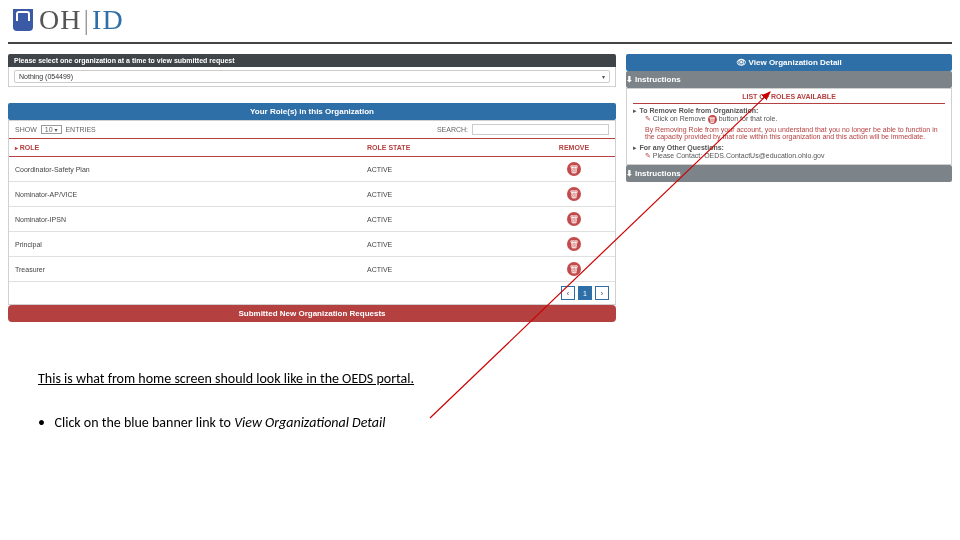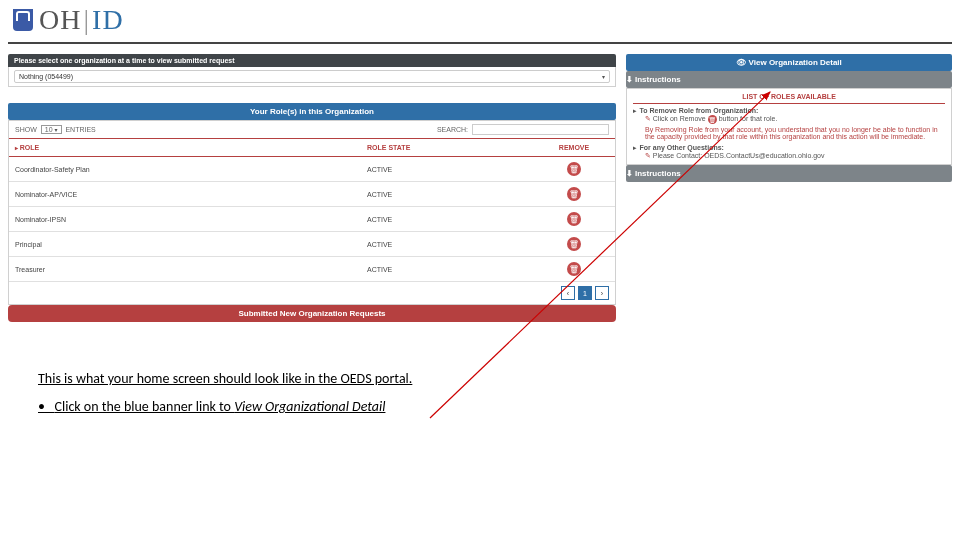--- a/index.html
+++ b/index.html
@@ -133,22 +133,22 @@
       <div style="margin-top:4px"><span class="tri">▸</span><b>For any Other Questions:</b></div>
       <div style="padding-left:12px"><span class="redtxt">✎ </span><span>Please Contact: OEDS.ContactUs@education.ohio.gov</span></div>
     </div>
     <div class="greybar">
       <span>⬇ </span><span>Instructions</span>
     </div>
   </div>
 </div>
 
 <div class="annot">
-  <div style="text-decoration:underline">This is what your home screen should look like in the OEDS portal.</div>
-  <div style="margin-top:6px;text-decoration:underline">
+  <div style="text-decoration:underline">This is what from home screen should look like in the OEDS portal.</div>
+  <div style="margin-top:22px;">
     <span>•</span>&nbsp;&nbsp;&nbsp;<span>Click on the blue banner link to </span><i>View Organizational Detail</i>
   </div>
 </div>
 
 <svg class="arrow" width="960" height="540">
   <defs>
     <marker id="ah" markerWidth="8" markerHeight="8" refX="7" refY="3" orient="auto">
       <path d="M0,0 L8,3 L0,6 Z" fill="#cc0000"></path>
     </marker>
   </defs>

